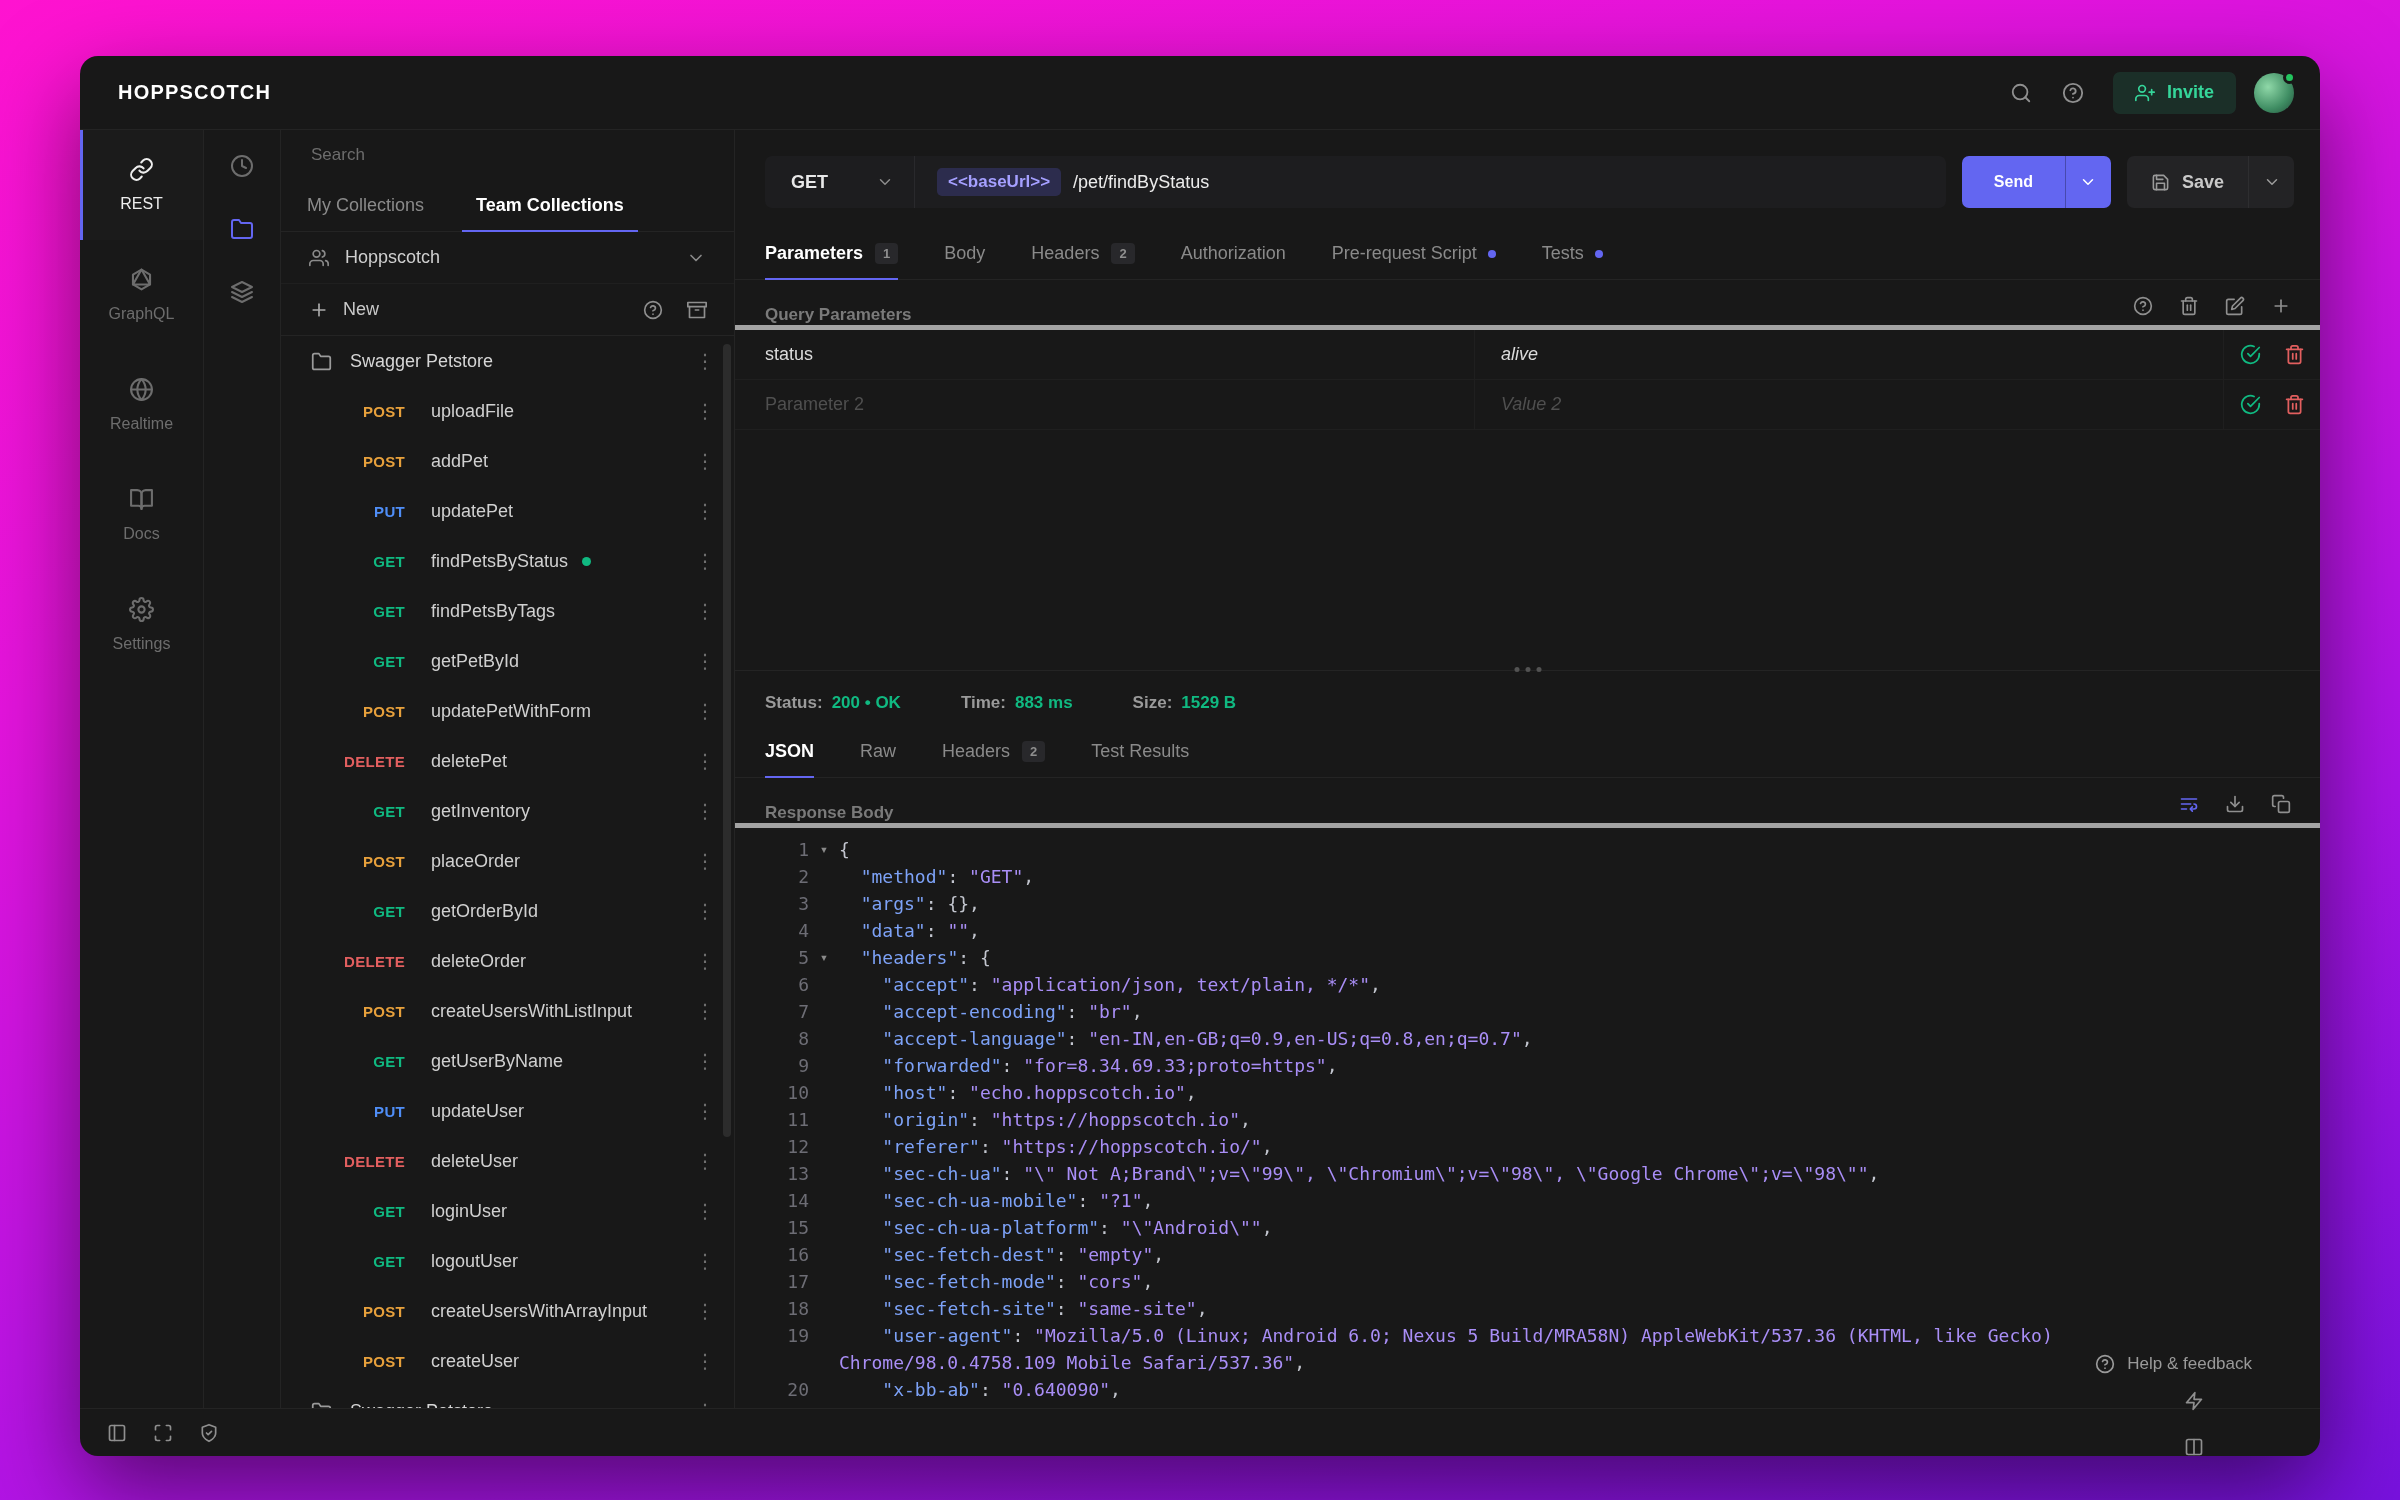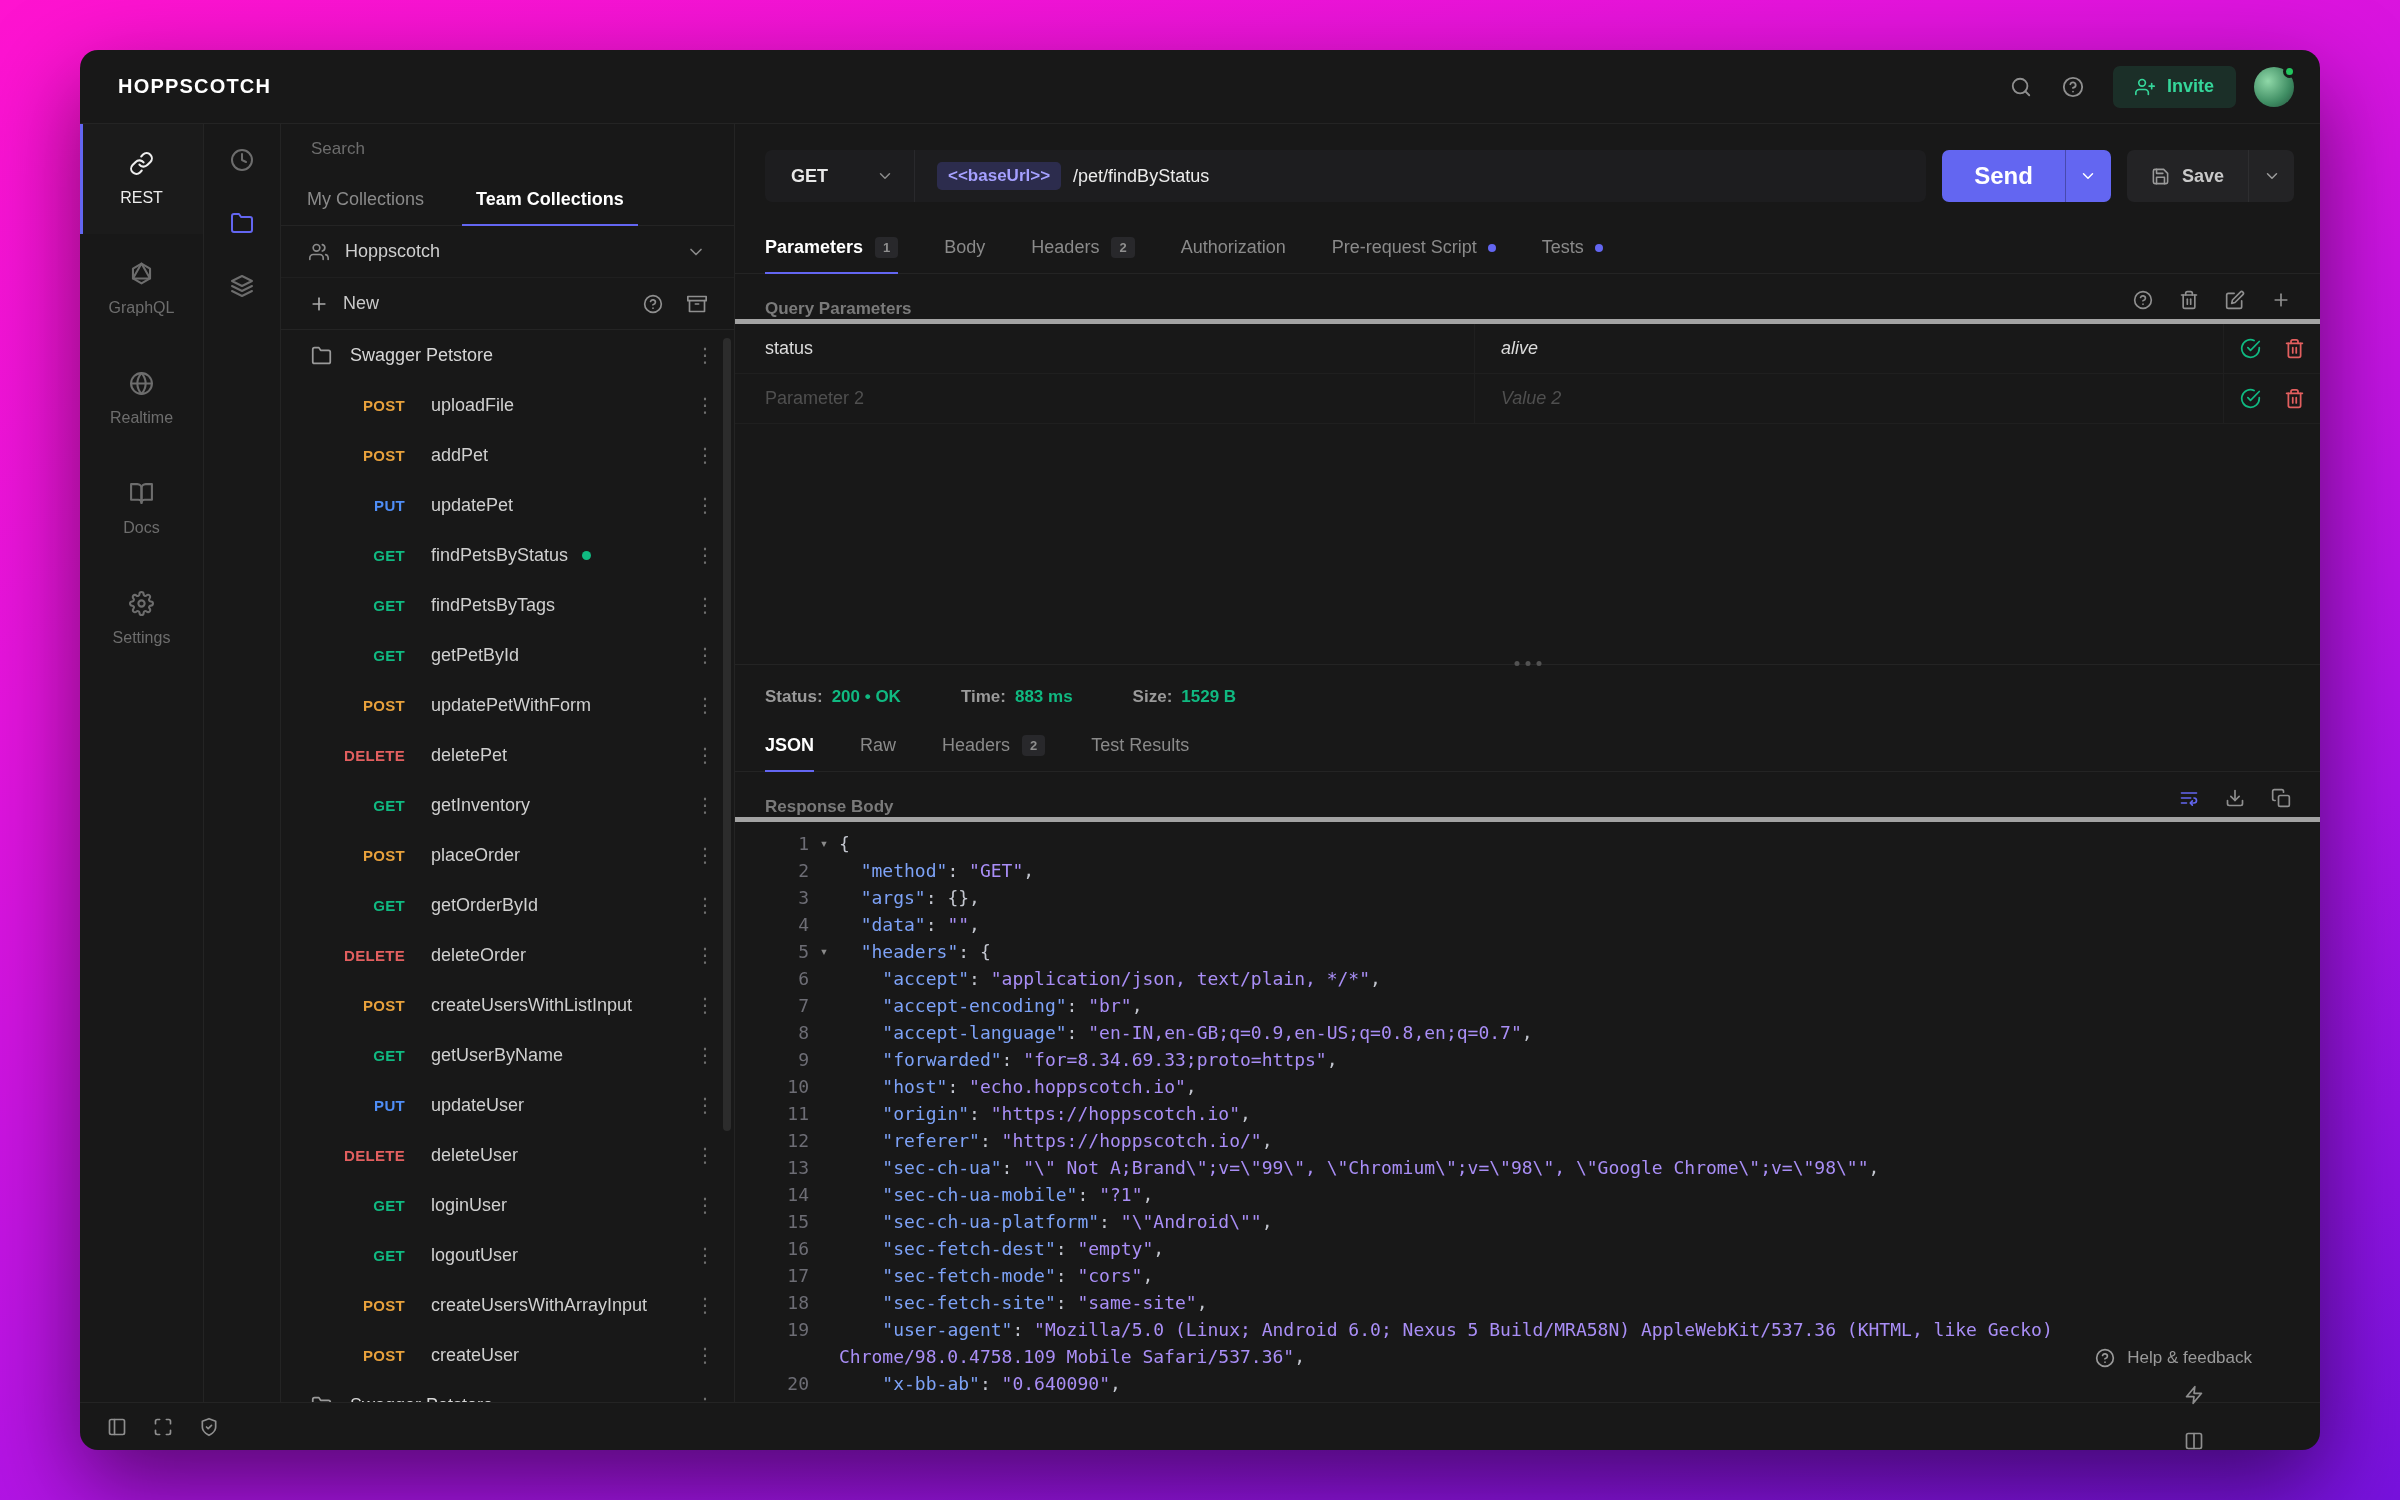--- a/index.html
+++ b/index.html
@@ -6,21 +6,21 @@
   html,body { margin:0; padding:0; }
   body {
     width:2400px; height:1500px; overflow:hidden; position:relative;
     background: linear-gradient(160deg, #ff13d0 0%, #e414dd 30%, #a814e6 70%, #7712dd 100%);
     font-family:"Liberation Sans","DejaVu Sans",sans-serif;
     -webkit-font-smoothing:antialiased;
   }
   svg { fill:none; stroke:currentColor; stroke-width:2; stroke-linecap:round; stroke-linejoin:round; }
 
   .window {
-    position:absolute; left:80px; top:50px; width:2240px; height:1400px;
+    position:absolute; left:80px; top:56px; width:2240px; height:1400px;
     background:#181818; border-radius:18px; overflow:hidden; color:#d4d4d4;
     box-shadow:0 35px 90px rgba(0,0,0,.5);
     display:flex; flex-direction:column;
   }
 
   
   .topbar { flex:none; height:74px; display:flex; align-items:center; justify-content:space-between;
             padding:0 26px 0 38px; border-bottom:1px solid #242424; }
   .logo { font-size:20px; font-weight:700; letter-spacing:1.2px; color:#ffffff; }
   .topbar-right { display:flex; align-items:center; gap:8px; }
@@ -96,21 +96,21 @@
   .method-url { flex:1; min-width:0; height:52px; background:#1d1d1f; border-radius:7px; display:flex; align-items:center; }
   .method-select { flex:none; width:150px; height:100%; display:flex; align-items:center; justify-content:space-between;
                    padding:0 20px 0 26px; border-right:1px solid #29292c; cursor:pointer; }
   .method-label { font-size:18px; font-weight:600; color:#e8e8e8; }
   .method-select svg { width:18px; height:18px; color:#8a8a8a; }
   .url-field { flex:1; min-width:0; display:flex; align-items:center; gap:12px; padding:0 22px; cursor:text; }
   .baseurl-chip { background:rgba(99,102,241,.22); color:var(--chip-text,#a5a0ff); font-size:17px; font-weight:600;
                   padding:4px 11px; border-radius:5px; white-space:nowrap; }
   .url-path { font-size:18px; color:#ececec; white-space:nowrap; }
   .btn-group { flex:none; height:52px; display:flex; border-radius:7px; overflow:hidden; }
-  .send-main { background:var(--accent,#6366f1); color:#fff; border:none; padding:11px 32px; font-size:24px;
+  .send-main { background:var(--accent,#6366f1); color:#fff; border:none; padding:11px 32px; font-size:16px;
                font-weight:600; cursor:pointer; font-family:inherit; }
   .send-caret { background:var(--accent,#6366f1); border:none; border-left:1px solid rgba(0,0,0,.28); width:46px;
                 color:#ffffff; display:flex; align-items:center; justify-content:center; cursor:pointer; }
   .send-caret svg, .save-caret svg { width:18px; height:18px; }
   .save-main { background:#232325; color:#c9c9c9; border:none; padding:0 24px; font-size:18px; font-weight:600;
                display:flex; align-items:center; gap:12px; cursor:pointer; font-family:inherit; }
   .save-main svg { width:19px; height:19px; color:#9a9a9a; }
   .save-caret { background:#232325; border:none; border-left:1px solid #2e2e30; width:46px; color:#9a9a9a;
                 display:flex; align-items:center; justify-content:center; cursor:pointer; }
 

